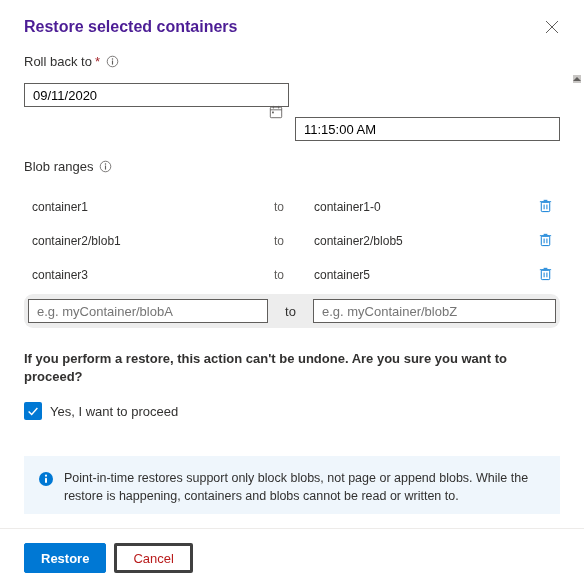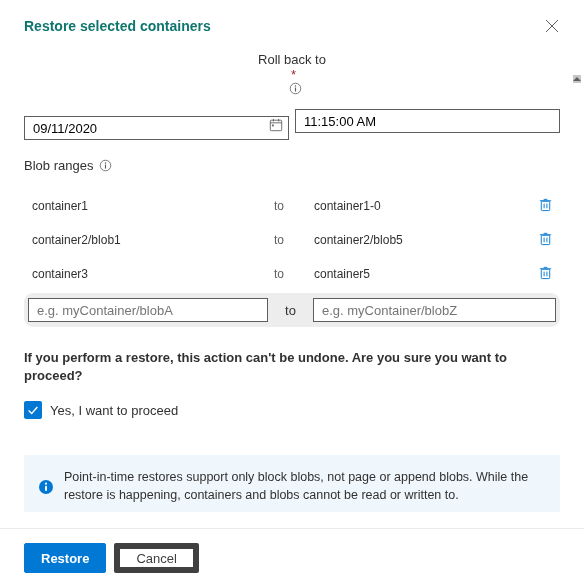--- a/index.html
+++ b/index.html
@@ -7,57 +7,57 @@
     margin: 0; padding: 0;
     font-family: "Segoe UI", -apple-system, BlinkMacSystemFont, sans-serif;
     font-size: 13px;
     color: #323130;
     background: #fff;
     width: 584px; height: 587px;
     overflow: hidden;
   }
   .panel { position: relative; width: 584px; height: 587px; }
   .header { padding: 18px 24px 18px 24px; display: flex; align-items: center; justify-content: space-between; }
-  .title { font-size: 14px; font-weight: 600; color: #0f766e; }
+  .title { font-size: 16px; font-weight: 600; color: #4c1d95; }
   .close-btn { cursor: pointer; color: #605e5c; width: 16px; height: 16px; background: none; border: none; padding: 0; display: flex; align-items: center; justify-content: center;}
   .body { padding: 0 24px 0 24px; height: 460px; overflow-y: auto;}
   
   .scroll-track { position: absolute; right:0; top:68px; bottom:59px; width:16px; background: transparent;}
   .scroll-thumb { position:absolute; right:3px; top:7px ; width:8px; height:8px; background:#c8c6c4; border-radius:0;}
-  .field-group { margin-bottom: 14px; display: flex; align-items: center; flex-direction: column; }
+  .field-group { margin-bottom: 14px; display: flex; align-items: center; }
   .label { font-size: 13px; color: #323130; }
   .req { color: #a4262c; margin-left: 3px; }
   .info-icon-outer { display:inline-flex; margin-left:6px; cursor:default;}
   .dt-row { display: flex; gap: 6px; margin-bottom: 18px;}
   .date-input-wrap { position: relative; flex: 0 0 265px; }
-  .date-input { width:100%; height:24px; border:1px solid #605e5c; padding: 2px 28px 2px 8px; font-size: 13px; font-family:inherit;margin-top:7px; }
+  .date-input { width:100%; height:24px; border:1px solid #605e5c; padding: 2px 28px 2px 8px; font-size: 13px; font-family:inherit; }
   .cal-icon { position:absolute; right:6px; top:50%; transform: translateY(-50%); color:#605e5c; pointer-events:none;}
-  .time-input { flex:1; height:24px; border:1px solid #605e5c; padding: 10px 8px; font-size:13px; font-family:inherit; }
+  .time-input { flex:1; height:24px; border:1px solid #605e5c; padding: 10px 8px; font-size:13px; font-family:inherit;margin-top:34px; }
   .ranges-label-row {display:flex; align-items:center; margin-bottom:16px;}
   .ranges-table { width:100%; }
   .range-row { display:flex; align-items:center; padding: 8px 0; font-size:12px;}
   .range-from { flex:0 0 250px; padding-left:8px;}
   .range-to-label { flex:0 0 40px; color:#605e5c;}
   .range-to { flex:1;}
   .delete-cell { flex:0 0 30px; text-align:center;}
   .delete-btn { background:none; border:none; cursor:pointer; color:#0078d4; padding:0; display:inline-flex;}
   .input-row { display:flex; align-items:center; background:#ededed; padding:5px 4px; margin-top:2px;border-radius:9px;}
   .input-row input[type=text] { border:1px solid #605e5c; height:24px; padding:2px 8px; font-size:13px; font-family:inherit; background:#fff;}
   .input-from { flex:0 0 240px;}
   .input-to-label { flex:0 0 45px; text-align:center; color:#323130;}
   .input-to { flex:1;}
   .warn-text { font-weight:600; font-size:13px; margin-top:22px; line-height:1.4;}
   .cb-row { display:flex; align-items:center; margin-top:16px; gap:8px;}
   .cb { width:18px; height:18px; background:#0078d4; display:flex; align-items:center; justify-content:center; border-radius:2px; cursor:pointer; }
-  .info-box { margin-top:36px; background:#eff6fc; padding:14px 14px 14px 14px; display:flex; gap:10px; font-size:12.5px; line-height:1.4;align-items:center;}
+  .info-box { margin-top:36px; background:#eff6fc; padding:14px 14px 14px 14px; display:flex; gap:10px; font-size:12.5px; line-height:1.4;}
   .info-box-icon { flex:0 0 16px; color:#0078d4; margin-top:1px;}
   .footer { position:absolute; left:0; right:0; bottom:0; height:59px; border-top:1px solid #edebe9; display:flex; align-items:center; padding: 7px 24px; gap:8px; background:#fff;}
   .btn { height:30px; min-width:76px; padding: 0 16px; font-size:13px; font-family:inherit; cursor:pointer; border-radius:2px;}
   .btn-primary { background:#0078d4; color:#fff; border:1px solid #0078d4; font-weight:600;}
-  .btn-secondary { background:#fff; color:#404040; border:6px solid #404040; }
+  .btn-secondary { background:#fff; color:#b91c1c; border:3px solid #404040; }
   svg {display:block;}
 </style>
 </head>
 <body>
 
 <div class="panel">
 
   <div class="header">
     <div class="title">Restore selected containers</div>
     <button class="close-btn" aria-label="Close">

